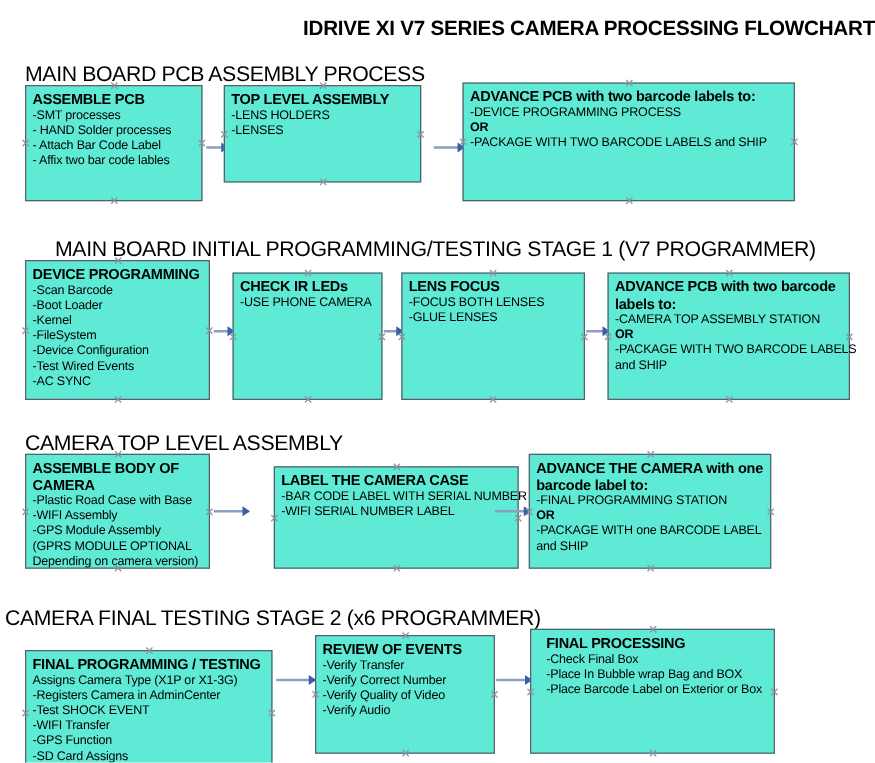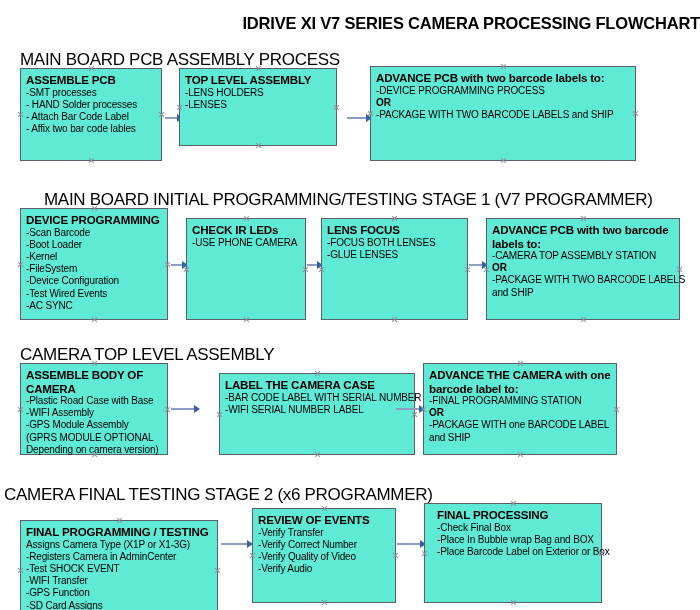--- a/index.html
+++ b/index.html
@@ -280,21 +280,21 @@
   <span class="handle h-top"></span>
   <span class="handle h-bottom"></span>
   <span class="handle h-left"></span>
   <span class="handle h-right"></span>
 </div>
 
 <div class="connector" style="left:397px; top:543px; width:28px;">
   <span class="arrowhead"></span>
 </div>
 
-<div class="node" style="left:424px; top:503px; width:178px; height:100px;padding-left:12px;">
+<div class="node" style="left:424px; top:503px; width:196px; height:100px;padding-left:12px;">
   <div class="n-title">FINAL PROCESSING</div>
   <div class="n-line">-Check Final Box</div>
   <div class="n-line">-Place In Bubble wrap Bag and BOX</div>
   <div class="n-line">-Place Barcode Label on Exterior or Box</div>
   <span class="handle h-top"></span>
   <span class="handle h-bottom"></span>
   <span class="handle h-left"></span>
   <span class="handle h-right"></span>
 </div>
 

